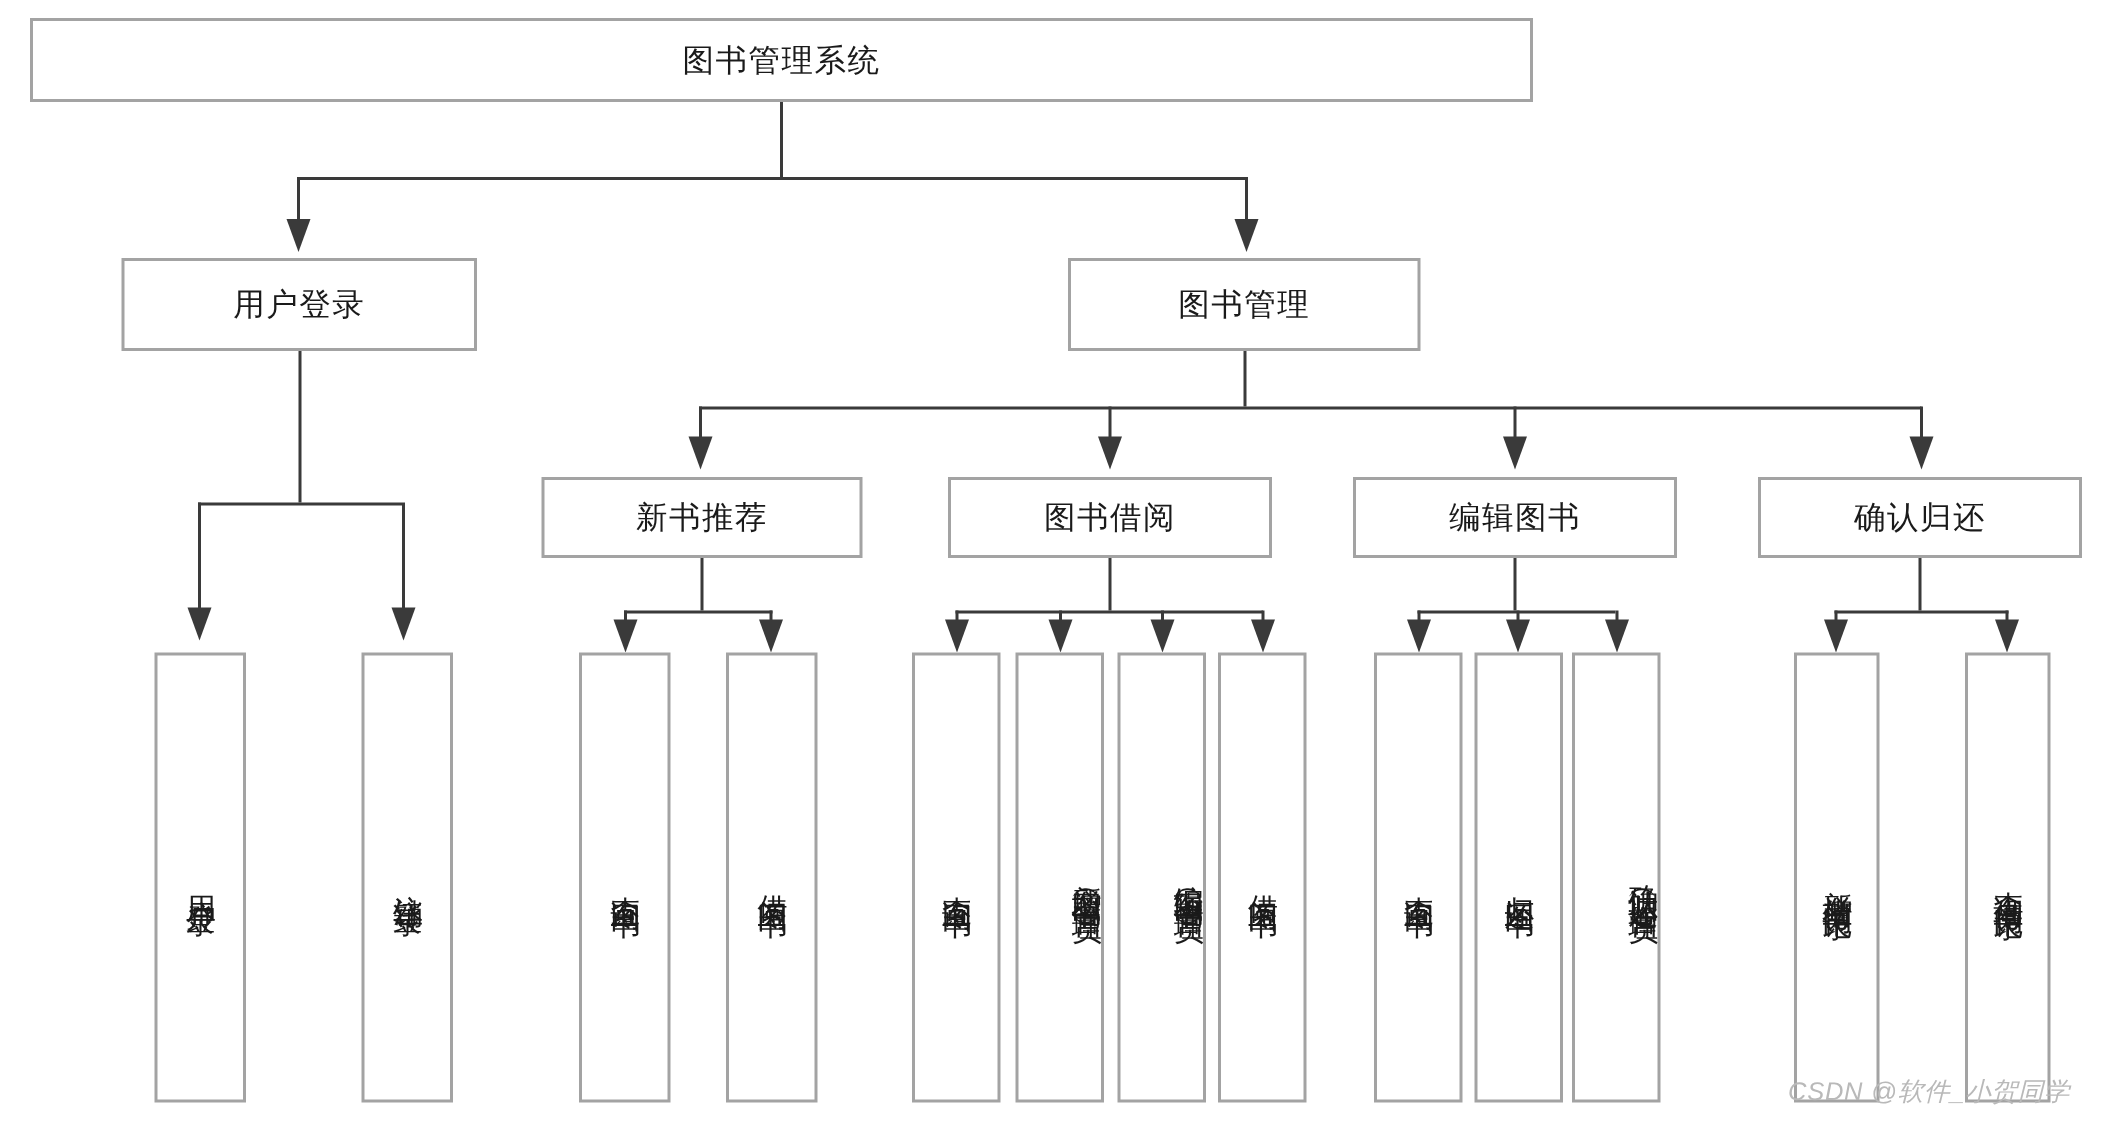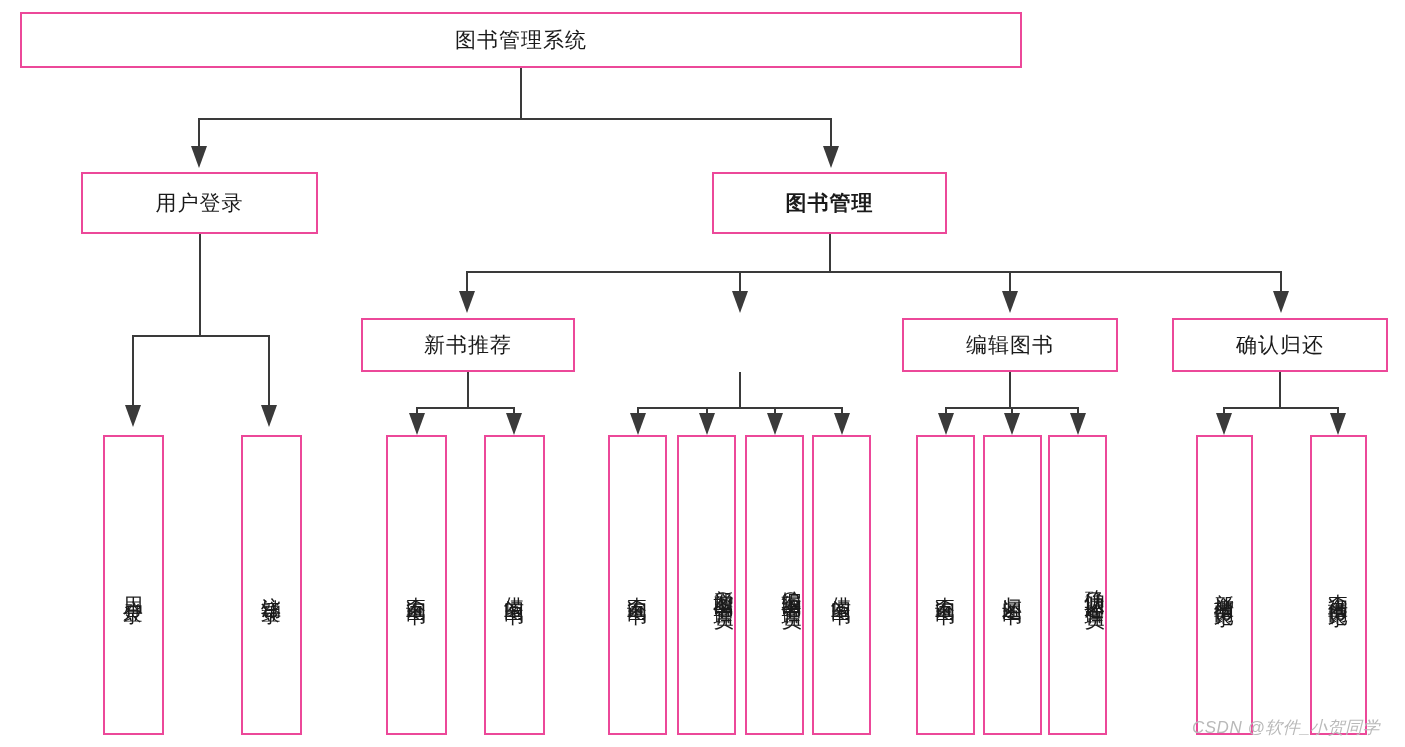--- a/index.html
+++ b/index.html
@@ -13,21 +13,21 @@
   #canvas {
     position: relative;
     width: 1405px;
     height: 747px;
     background: #ffffff;
     overflow: hidden;
   }
   .node {
     position: absolute;
     box-sizing: border-box;
-    border: 2px solid #ec4899;
+    border: 2px solid #a3a3a3;
     background: #ffffff;
     display: flex;
     align-items: center;
     justify-content: center;
     color: #1a1a1a;
   }
   .node.h {
     font-size: 21px;
     letter-spacing: 1px;
   }
@@ -81,21 +81,21 @@
   <div class="edge h" style="left:198px; top:118px; width:634px; height:2px;"></div>
 
   <div class="edge v" style="left:198px; top:118px; width:2px; height:30px;"></div>
   <div class="arrow" style="left:191px; top:146px;"></div>
   <div class="edge v" style="left:830px; top:118px; width:2px; height:30px;"></div>
   <div class="arrow" style="left:823px; top:146px;"></div>
 
   <div class="node h" style="left:81px; top:172px; width:237px; height:62px;">
     <span>用户登录</span>
   </div>
-  <div class="node h" style="left:712px; top:172px; width:235px; height:62px;font-weight:bold;">
+  <div class="node h" style="left:712px; top:172px; width:235px; height:62px;">
     <span>图书管理</span>
   </div>
 
   <div class="edge v" style="left:199px; top:234px; width:2px; height:101px;"></div>
   <div class="edge h" style="left:132px; top:335px; width:136px; height:2px;"></div>
   <div class="edge v" style="left:132px; top:335px; width:2px; height:72px;"></div>
   <div class="arrow" style="left:125px; top:405px;"></div>
   <div class="edge v" style="left:268px; top:335px; width:2px; height:72px;"></div>
   <div class="arrow" style="left:261px; top:405px;"></div>
 
@@ -106,20 +106,23 @@
   <div class="arrow" style="left:459px; top:291px;"></div>
   <div class="edge v" style="left:739px; top:271px; width:2px; height:22px;"></div>
   <div class="arrow" style="left:732px; top:291px;"></div>
   <div class="edge v" style="left:1009px; top:271px; width:2px; height:22px;"></div>
   <div class="arrow" style="left:1002px; top:291px;"></div>
   <div class="edge v" style="left:1280px; top:271px; width:2px; height:22px;"></div>
   <div class="arrow" style="left:1273px; top:291px;"></div>
 
   <div class="node h" style="left:361px; top:318px; width:214px; height:54px;">
     <span>新书推荐</span>
+  </div>
+  <div class="node h" style="left:632px; top:318px; width:216px; height:54px;">
+    <span>图书借阅</span>
   </div>
   <div class="node h" style="left:902px; top:318px; width:216px; height:54px;">
     <span>编辑图书</span>
   </div>
   <div class="node h" style="left:1172px; top:318px; width:216px; height:54px;">
     <span>确认归还</span>
   </div>
 
   <div class="edge v" style="left:467px; top:372px; width:2px; height:35px;"></div>
   <div class="edge h" style="left:416px; top:407px; width:99px; height:2px;"></div>

